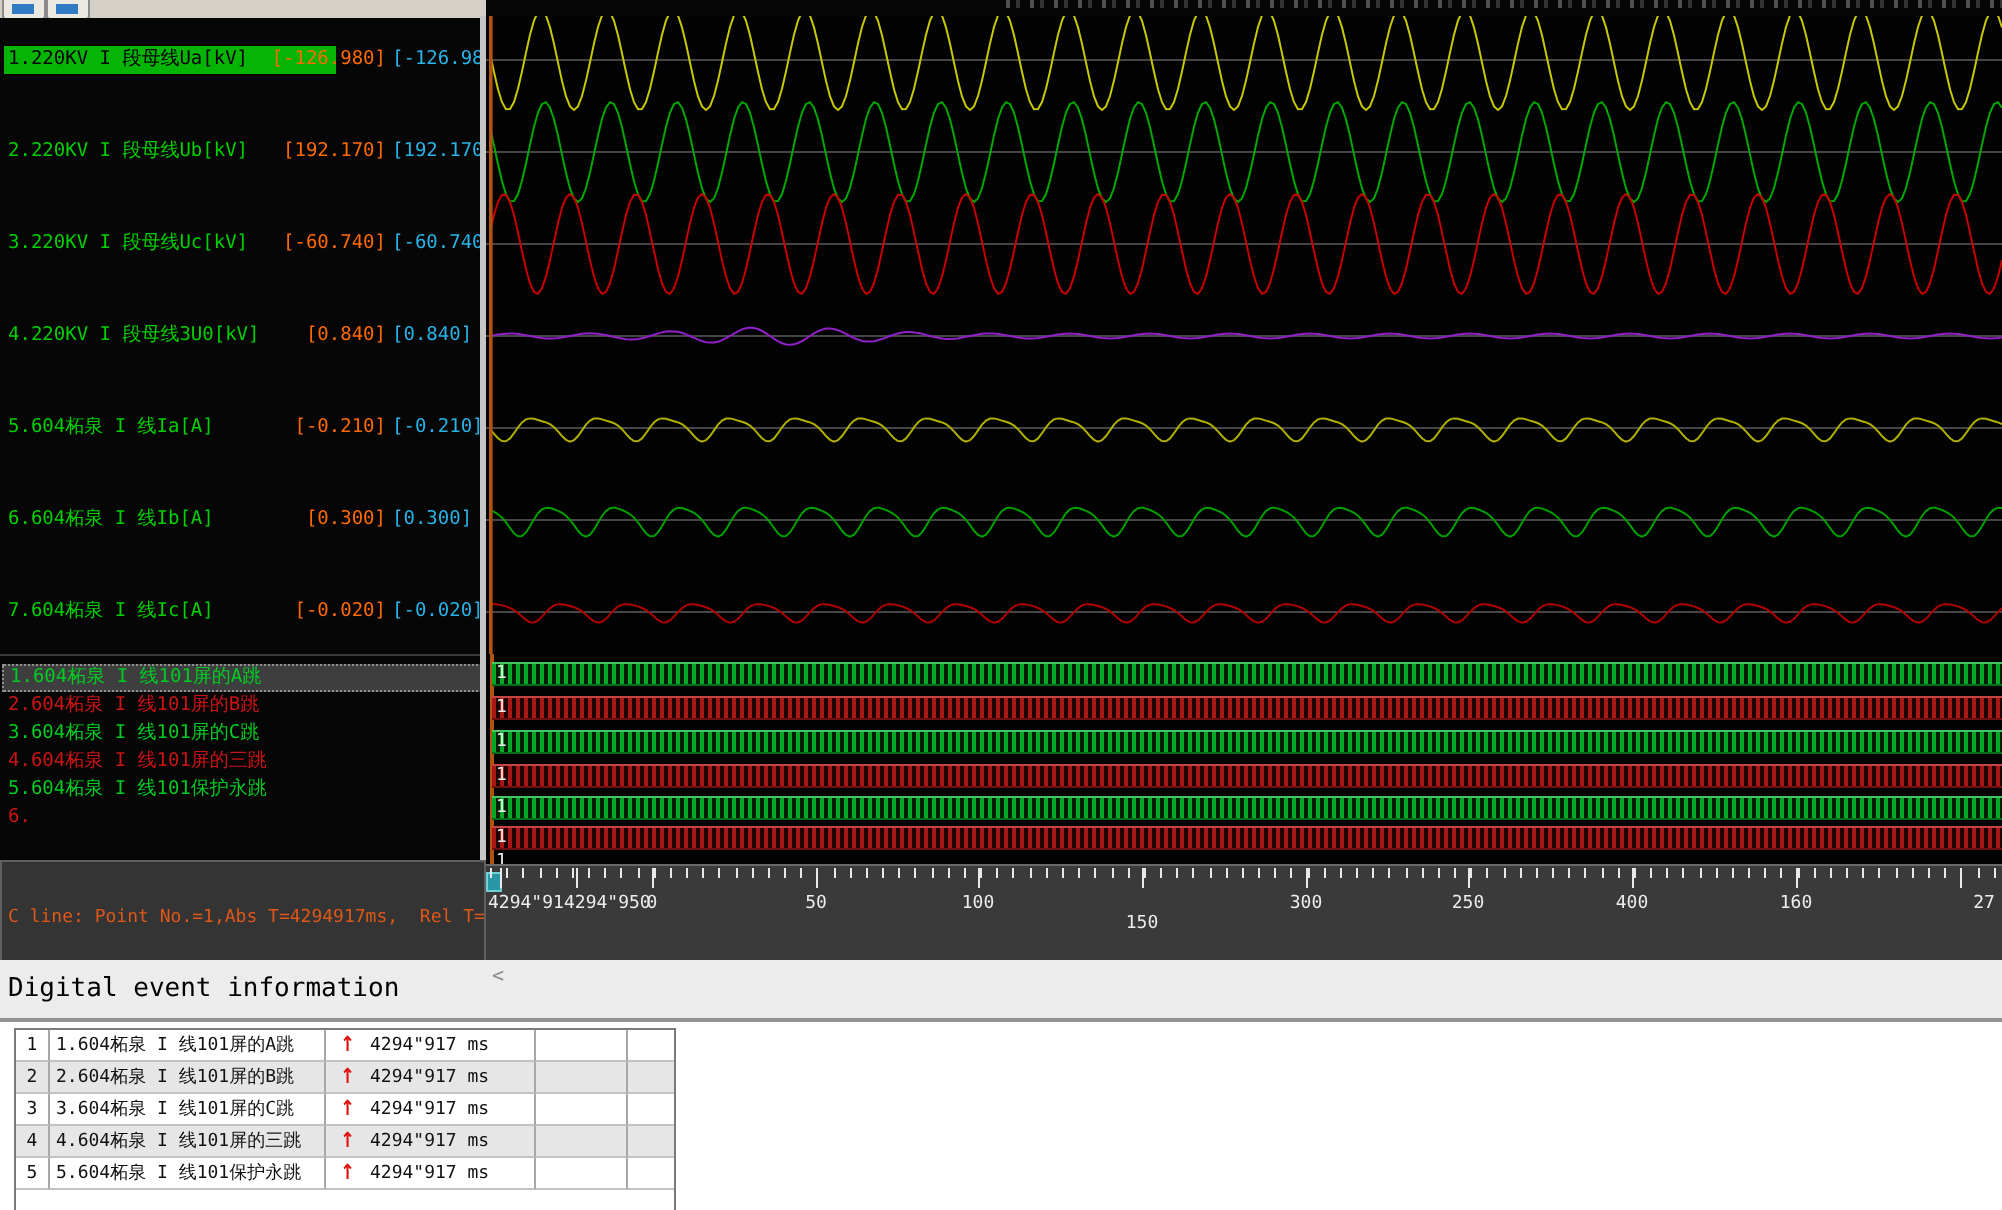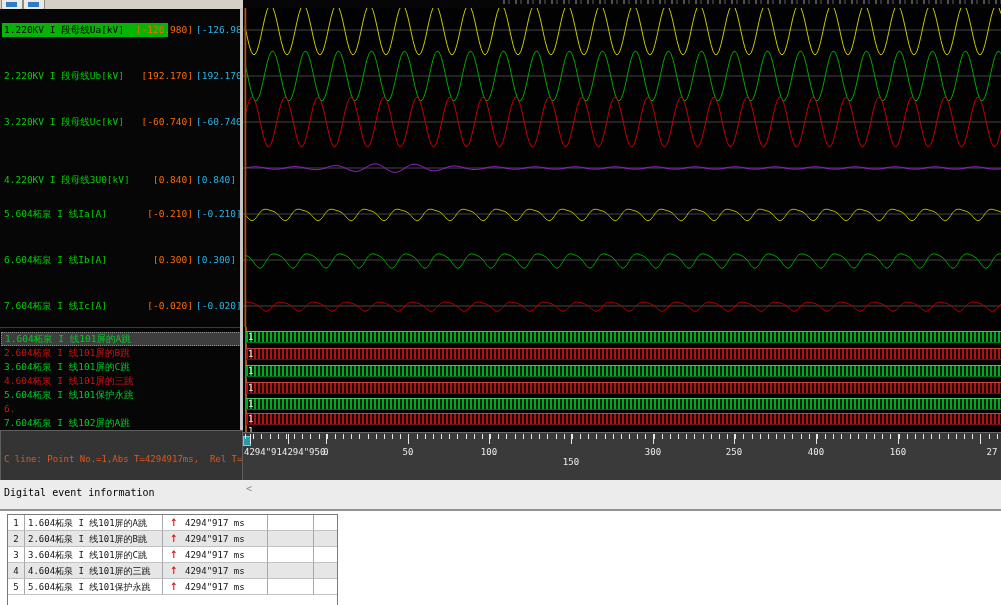--- a/index.html
+++ b/index.html
@@ -50,21 +50,21 @@
   .r-label.c{transform:translateX(-50%);}
   .r-marker{position:absolute;left:0;top:3px;width:6px;height:8px;background:#2898a8;border:1px solid #70d0d8;}
   
   .status{position:absolute;left:0;top:430px;width:241px;height:49px;background:#343434;
           border:1px solid #5f5f5f;overflow:hidden;font-size:9px;white-space:pre;}
   .status div{padding-left:3px;line-height:15px;margin-top:0.5px;}
   .st-c{color:#e05818;}
   
   .band{position:absolute;left:0;top:480px;width:1001px;height:29px;background:#ececec;}
   .band .larr{position:absolute;left:246px;top:3px;font-size:10px;color:#8a8a8a;cursor:default;}
-  .band .title{position:absolute;left:4px;top:7px;font-size:10px;color:#000;}
+  .band .title{position:absolute;left:4px;top:7px;font-size:13px;color:#000;}
   .band-line{position:absolute;left:0;top:509px;width:1001px;height:2px;background:#939393;}
   .white-area{position:absolute;left:0;top:511px;width:1001px;height:94px;background:#fff;}
   
   .tbl{position:absolute;left:7px;top:514px;width:329px;height:91px;overflow:hidden;
        border:1px solid #7a7a7a;background:#fff;}
   .trow{display:flex;height:16px;line-height:16px;font-size:9px;color:#111;}
   .trow.stripe{background:#e6e6e6;}
   .trow>div{border-right:1px solid #a8a8a8;border-bottom:1px solid #c2c2c2;overflow:hidden;white-space:nowrap;}
   .trow>div:last-child{border-right:none;}
   .c-num{width:16px;text-align:center;flex:none;}
@@ -104,21 +104,21 @@
       <div class="an-row" style="top: 60px;">
         <span class="an-label">2.220KV I 段母线Ub[kV]</span>
         <span class="an-v1">[192.170]</span>
         <span class="an-v2">[192.170]</span>
       </div>
       <div class="an-row" style="top: 106px;">
         <span class="an-label">3.220KV I 段母线Uc[kV]</span>
         <span class="an-v1">[-60.740]</span>
         <span class="an-v2">[-60.740]</span>
       </div>
-      <div class="an-row" style="top: 164px;">
+      <div class="an-row" style="top: 152px;">
         <span class="an-label">4.220KV I 段母线3U0[kV]</span>
         <span class="an-v1">[0.840]</span>
         <span class="an-v2">[0.840]</span>
       </div>
       <div class="an-row" style="top: 198px;">
         <span class="an-label">5.604柘泉 I 线Ia[A]</span>
         <span class="an-v1">[-0.210]</span>
         <span class="an-v2">[-0.210]</span>
       </div>
       <div class="an-row" style="top: 244px;">
@@ -155,21 +155,20 @@
       </svg>
   </div>
 
   <div class="dg-panel">
       <div class="dg-row g sel" style="top: 4px;">1.604柘泉 I 线101屏的A跳</div>
       <div class="dg-row r" style="top: 18px;">2.604柘泉 I 线101屏的B跳</div>
       <div class="dg-row g" style="top: 32px;">3.604柘泉 I 线101屏的C跳</div>
       <div class="dg-row r" style="top: 46px;">4.604柘泉 I 线101屏的三跳</div>
       <div class="dg-row g" style="top: 60px;">5.604柘泉 I 线101保护永跳</div>
       <div class="dg-row r" style="top: 74px;">6.</div>
-      <div class="dg-row g" style="top: 88px;">7.604柘泉 I 线102屏的A跳</div>
     </div>
 
   <div class="dbar-panel">
     <div class="cursor-line" style="left:2px;top:0;height:105px"></div>
     <div class="one-partial">1</div>
   <div class="dbar g" style="top: 4px;">
         <span class="one">1</span>
       </div>
       <div class="dbar r" style="top: 21px;">
         <span class="one">1</span>

